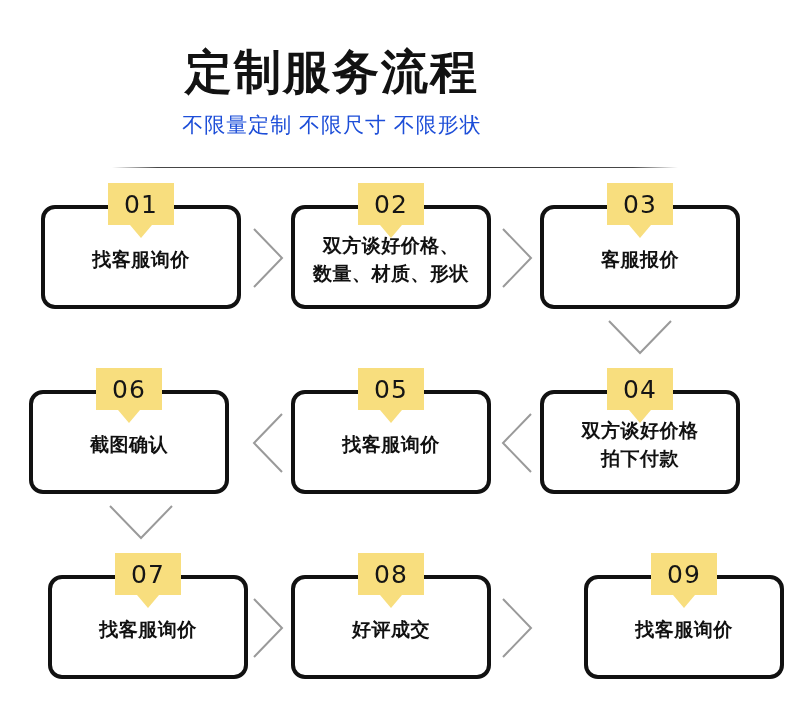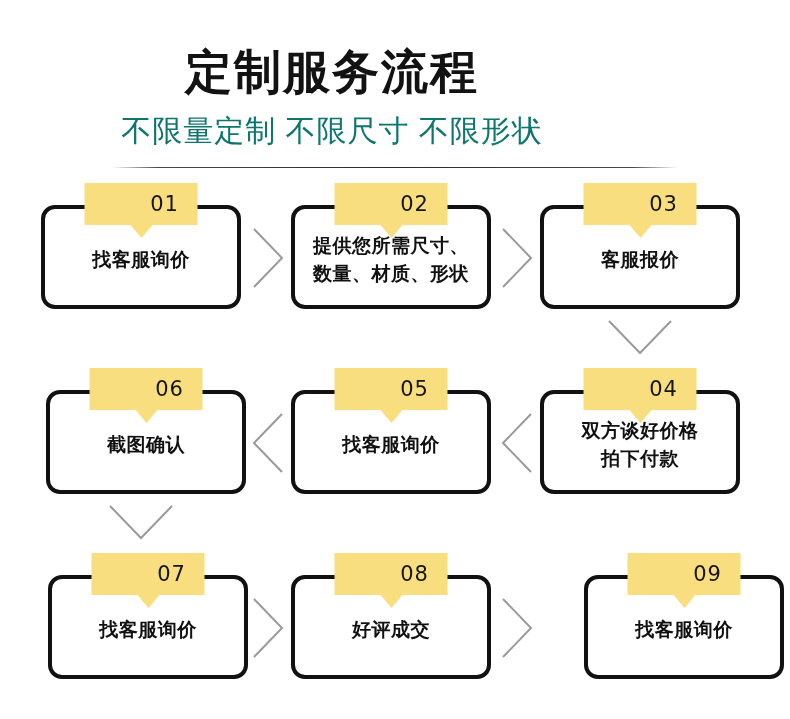--- a/index.html
+++ b/index.html
@@ -29,24 +29,24 @@
     padding-top: 46px;
     font-size: 47px;
     font-weight: bold;
     letter-spacing: 2px;
     line-height: 1.12;
     color: #121212;
   }
   .page-subtitle {
     margin: 0;
     padding-top: 12px;
-    font-size: 30px;
+    font-size: 21px;
     font-weight: normal;
     letter-spacing: 1px;
-    color: #0f766e;
+    color: #1d4ed8;
   }
   .divider {
     position: absolute;
     left: 112px;
     top: 167px;
     width: 566px;
     height: 1px;
     background: linear-gradient(to right,
                 rgba(150,150,150,0) 0%,
                 rgba(40,40,40,0.85) 8%,
@@ -99,26 +99,25 @@
     position: absolute;
     left: 50%;
     top: -26px;
     transform: translateX(-50%);
     width: 66px;
     height: 42px;
     background: #f8de7e;
     display: flex;
     align-items: center;
     justify-content: center;
-    font-size: 21px;
+    font-size: 25px;
     font-weight: normal;
     letter-spacing: 1px;
     color: #151515;
     font-family: "DejaVu Sans", "Liberation Sans", sans-serif;
-    padding-left: 47px;
   }
   .badge::after {
     content: "";
     position: absolute;
     left: 50%;
     bottom: -13px;
     transform: translateX(-50%);
     width: 0;
     height: 0;
     border-left: 11px solid transparent;
@@ -147,34 +146,34 @@
     <div class="badge">01</div>
     <div class="step-label">
       <span>找客服询价</span>
 
     </div>
   </div>
 
   <div class="step" style="left:291px; top:205px;">
     <div class="badge">02</div>
     <div class="step-label">
-      <span>提供您所需尺寸、</span>
+      <span>双方谈好价格、</span>
       <span class="ln2">数量、材质、形状</span>
     </div>
   </div>
 
   <div class="step" style="left:540px; top:205px;">
     <div class="badge">03</div>
     <div class="step-label">
       <span>客服报价</span>
 
     </div>
   </div>
 
-  <div class="step" style="left:46px; top:390px;text-decoration:underline;">
+  <div class="step" style="left:29px; top:390px;text-decoration:underline;">
     <div class="badge">06</div>
     <div class="step-label">
       <span>截图确认</span>
 
     </div>
   </div>
 
   <div class="step" style="left:291px; top:390px;">
     <div class="badge">05</div>
     <div class="step-label">

